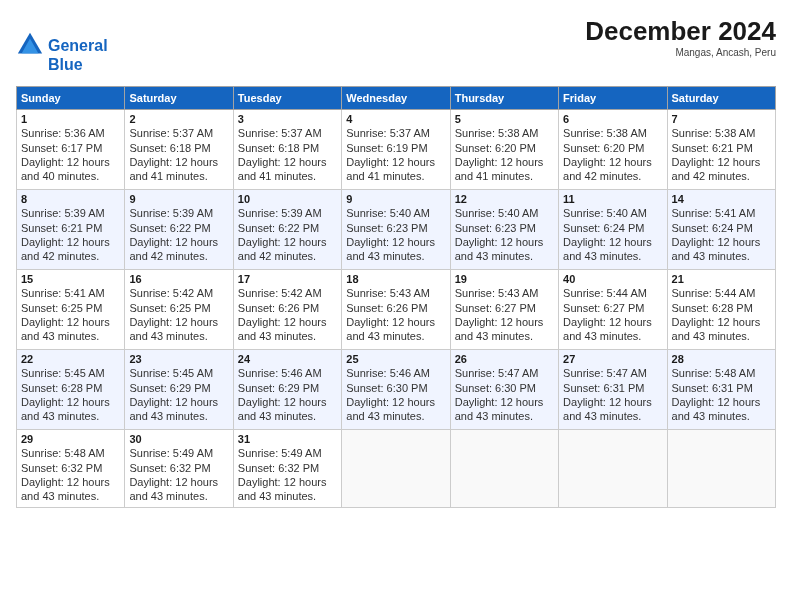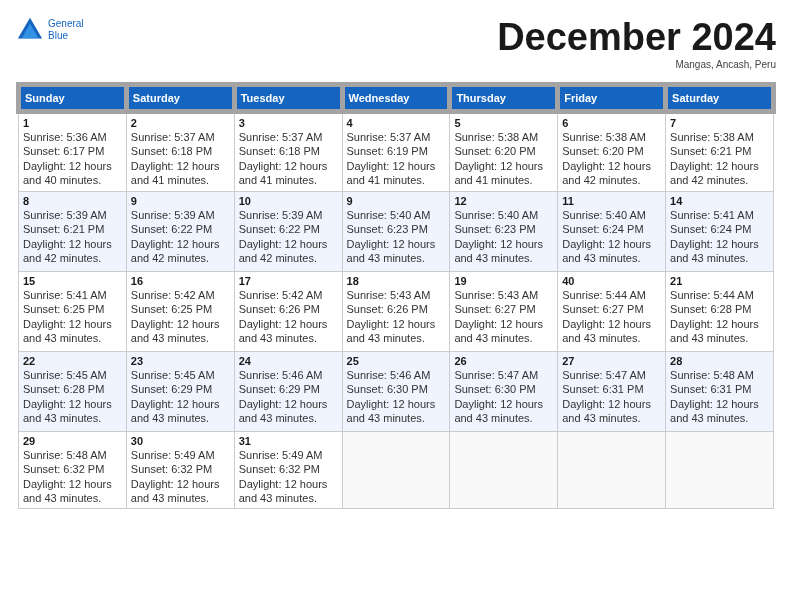--- a/index.html
+++ b/index.html
@@ -21,57 +21,58 @@
       justify-content: space-between;
       align-items: flex-start;
       margin-bottom: 12px;
     }
     .logo {
       display: flex;
       align-items: center;
       gap: 4px;
     }
     .logo-text {
-      font-size: 10px;
-      font-weight: normal;
+      font-size: 16px;
+      font-weight: bold;
       color: #1a1a1a;
       line-height: 1.2;
+      margin-top: 20px;
     }
     .logo-text span {
       color: #1565c0;
     }
     .logo-icon {
       width: 28px;
       height: 28px;
     }
     .title-block {
       text-align: right;
     }
     .month-title {
-      font-size: 38px;
+      font-size: 26px;
       font-weight: bold;
       color: #1a1a1a;
     }
     .location {
       font-size: 10px;
       color: #444;
     }
     .calendar {
       width: 100%;
       border-collapse: collapse;
       font-size: 9.5px;
     }
     .calendar th {
       background: #1565c0;
       color: #fff;
       padding: 5px 4px;
       text-align: left;
       font-size: 11px;
       font-weight: bold;
-      border: 5px solid #a3a3a3;
+      border: 1px solid #a3a3a3;
     }
     .calendar td {
       border: 1px solid #ccc;
       vertical-align: top;
       padding: 3px 4px;
       width: calc(100% / 7);
       height: 80px;
       background: #fff;
     }
     .calendar tr:nth-child(even) td {

